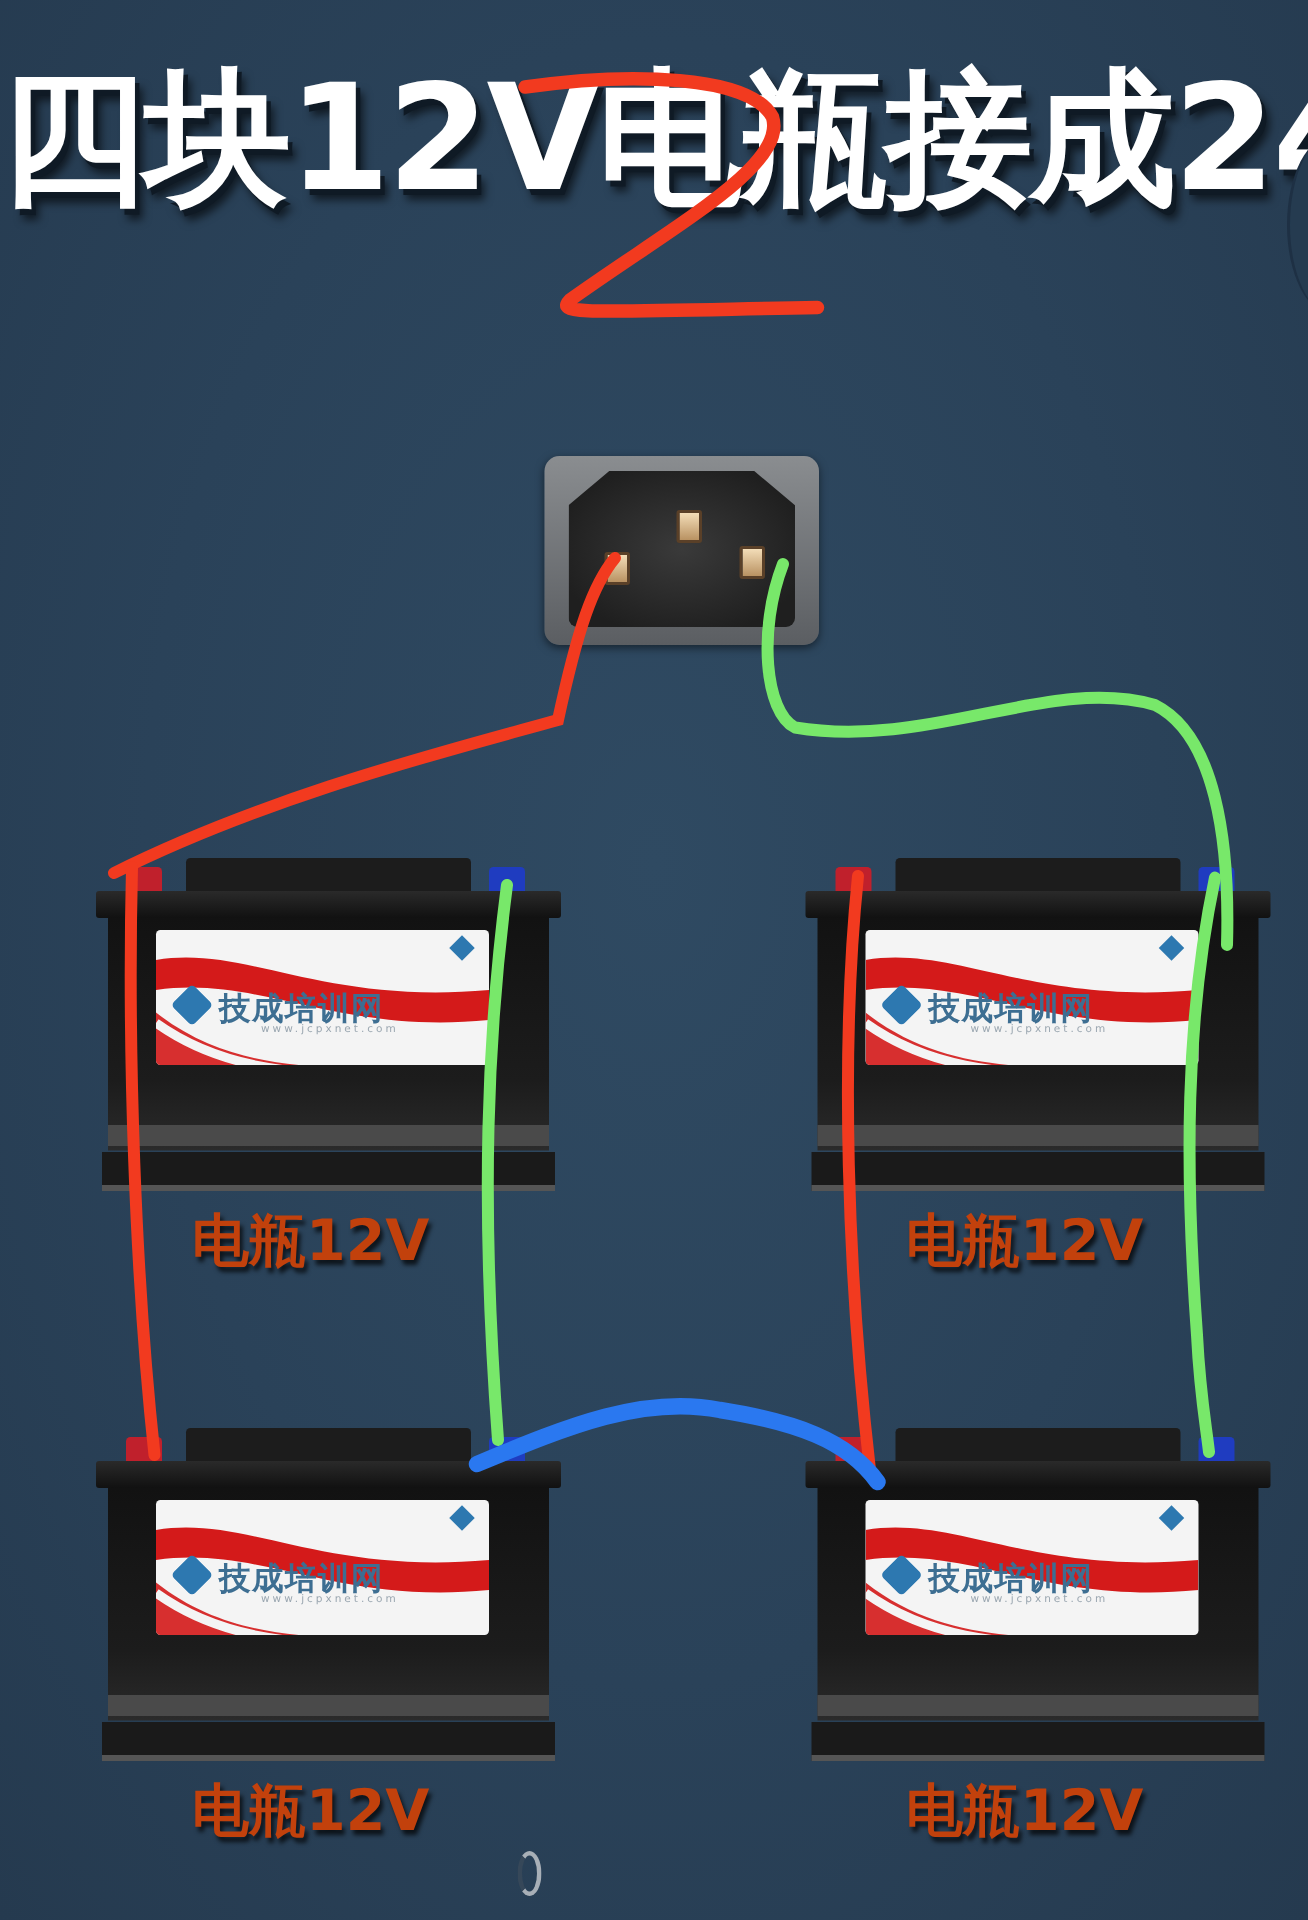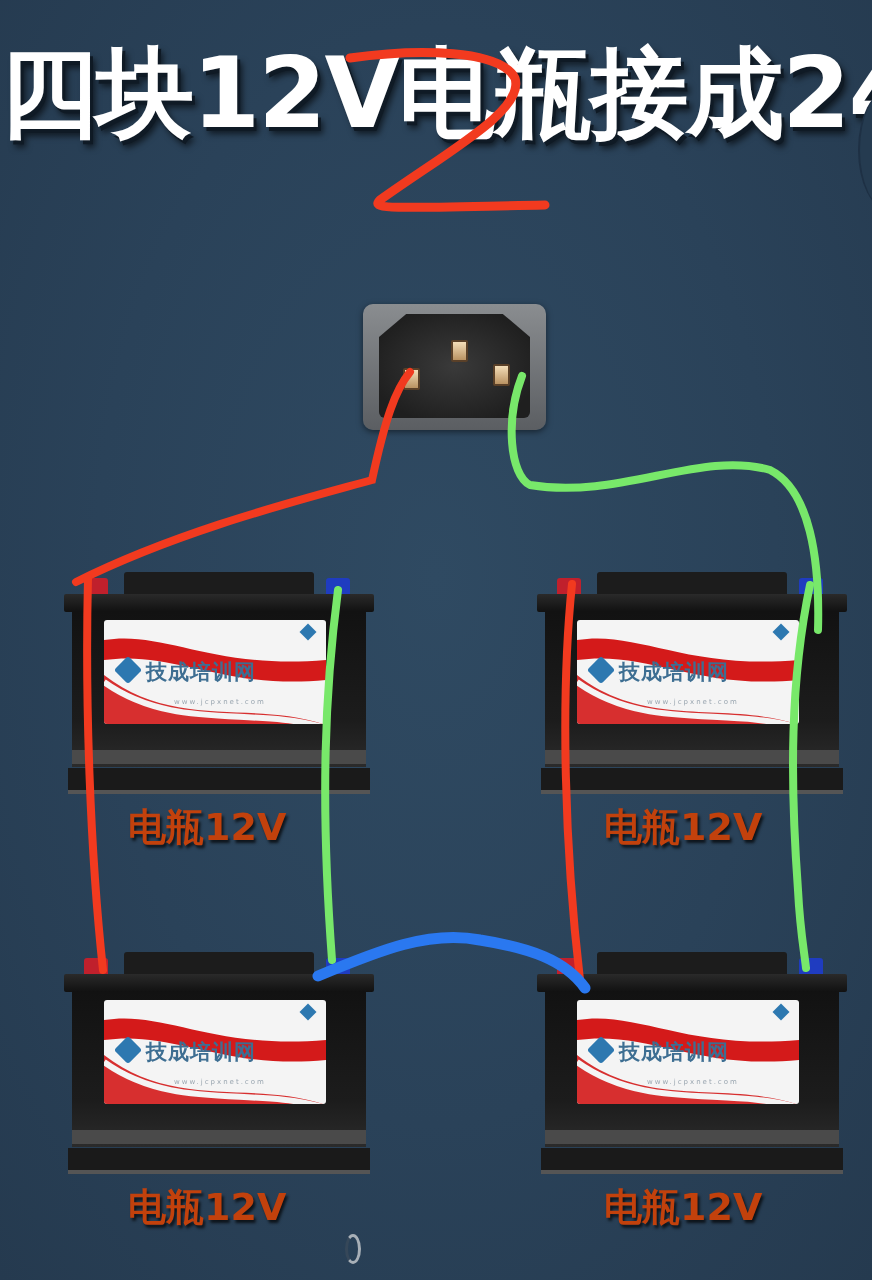--- a/index.html
+++ b/index.html
@@ -48,30 +48,30 @@
   .bat-body {
     position:absolute; left:8px; top:40px; width:294px; height:155px;
     background:linear-gradient(#121212,#1c1c1c 70%,#2b2b2b);
   }
   .bat-band { position:absolute; left:8px; top:178px; width:294px; height:14px; background:#4a4a4a; }
   .bat-foot {
     position:absolute; left:4px; top:196px; width:302px; height:22px; background:#1a1a1a;
     border-bottom:4px solid #555;
   }
   .label {
-    position:absolute; left:40px; top:48px; width:222px; height:104px;
+    position:absolute; left:40px; top:48px; width:222px; height:90px;
     background:#f4f4f4; border-radius:3px; overflow:hidden;
   }
   .label svg { position:absolute; left:0; top:0; }
   .brand {
     position:absolute; left:42px; top:38px; font-size:21px; color:#3d6e92; font-weight:bold;
     white-space:nowrap; letter-spacing:1px;
   }
   .brand-url {
-    position:absolute; left:70px; top:78px; font-size:7px; color:#9aa6b0; letter-spacing:2px; white-space:nowrap;
+    position:absolute; left:70px; top:62px; font-size:7px; color:#9aa6b0; letter-spacing:2px; white-space:nowrap;
   }
   .logo-diamond {
     position:absolute; left:14px; top:40px; width:20px; height:20px; background:#2d78b0;
     transform: rotate(45deg); border-radius:3px;
   }
   .logo-small {
     position:absolute; right:12px; top:6px; width:12px; height:12px; background:#2d78b0; transform:rotate(45deg);
   }
   .bat-caption {
     position:absolute; font-size:38px; font-weight:bold; color:#c2410c; white-space:nowrap;

